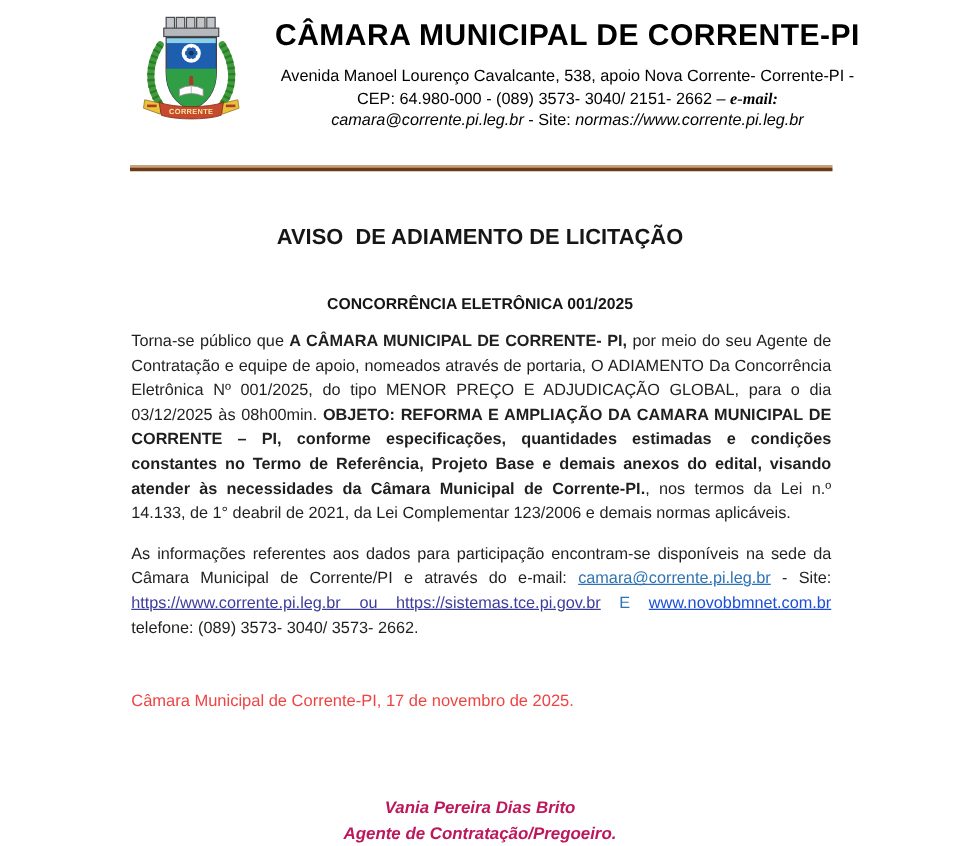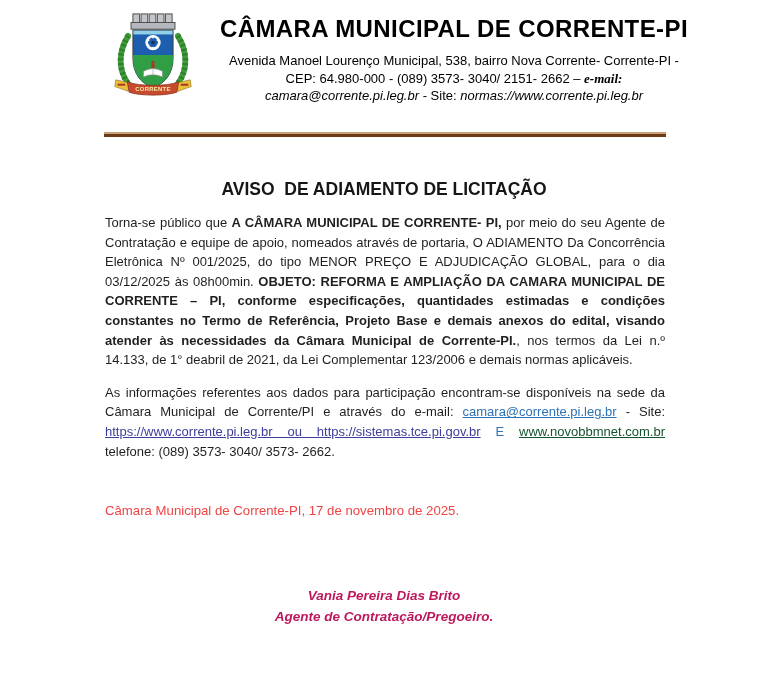--- a/index.html
+++ b/index.html
@@ -64,21 +64,21 @@
     line-height:19.6px;
     text-align:justify;
     color:#1f1f1f;
   }
   .para.second{margin-top:13px;}
   .b{font-weight:bold;}
   a.link{text-decoration:underline;cursor:pointer;}
   .lnk-email{color:#2e74b5;}
   .lnk-sites{color:#3d3d9c;}
   .lnk-e{color:#2e74b5;}
-  .lnk-bbm{color:#14532d;}
+  .lnk-bbm{color:#1d4ed8;}
   .date-line{
     margin:42px 103px 0 105px;
     font-size:13.2px;
     color:#ef4444;
   }
   .signature{
     margin-top:68px;
     text-align:center;
     font-size:13.5px;
     font-weight:bold;
@@ -135,34 +135,35 @@
         <rect x="74" y="77" width="8" height="2.2" fill="#b03a2a"></rect>
 
         <path d="M18 75 C30 80 60 80 72 75 L70 86 C58 90 32 90 20 86 Z" fill="#c74a2e" stroke="#7e2d1a" stroke-width="0.7"></path>
         <text x="45" y="84.5" text-anchor="middle" font-family="Liberation Sans, sans-serif" font-size="6.2" font-weight="bold" fill="#f7e9a0" letter-spacing="0.3">CORRENTE</text>
       </svg>
     </div>
 
     <div class="head-text">
       <div class="brand-title">CÂMARA MUNICIPAL DE CORRENTE-PI</div>
       <div class="brand-address">
-        <span>Avenida Manoel Lourenço Municipal, 538, bairro Nova Corrente- Corrente-PI -</span><br>
+        <span>Avenida Manoel Lourenço Cavalcante, 538, apoio Nova Corrente- Corrente-PI -</span><br>
         <span>CEP: 64.980-000 - (089) 3573- 3040/ 2151- 2662 – </span><span class="bold-it">e-mail:</span><br>
         <span class="it">camara@corrente.pi.leg.br</span><span> - Site: </span><span class="it">normas://www.corrente.pi.leg.br</span>
       </div>
     </div>
   </div>
 
   <div class="divider">
     <div class="lt"></div>
     <div class="dk"></div>
   </div>
 
   <div class="doc-title">AVISO  DE ADIAMENTO DE LICITAÇÃO</div>
 
+  <div class="doc-subtitle">CONCORRÊNCIA ELETRÔNICA 001/2025</div>
 
   <p class="para">
     <span>Torna-se público que </span><span class="b">A CÂMARA MUNICIPAL DE CORRENTE- PI,</span><span> por meio do seu Agente de Contratação e equipe de apoio, nomeados através de portaria, O ADIAMENTO  Da Concorrência Eletrônica Nº 001/2025, do tipo MENOR PREÇO E ADJUDICAÇÃO GLOBAL, para o dia  03/12/2025 às 08h00min. </span><span class="b">OBJETO: REFORMA E AMPLIAÇÃO DA CAMARA MUNICIPAL DE CORRENTE – PI, conforme especificações, quantidades estimadas e condições constantes no Termo de Referência, Projeto Base e demais anexos do edital, visando atender às necessidades  da Câmara Municipal de Corrente-PI.</span><span>, nos termos da Lei n.º 14.133, de 1° deabril de 2021, da Lei Complementar 123/2006 e demais normas aplicáveis.</span>
   </p>
 
   <p class="para second">
     <span>As informações referentes aos dados para participação encontram-se disponíveis na sede da Câmara Municipal de Corrente/PI e através do e-mail: </span><a class="link lnk-email">camara@corrente.pi.leg.br</a><span> - Site: </span><a class="link lnk-sites">https://www.corrente.pi.leg.br ou https://sistemas.tce.pi.gov.br</a><span class="lnk-e">  E </span><a class="link lnk-bbm">www.novobbmnet.com.br</a><span> telefone: (089) 3573- 3040/ 3573- 2662.</span>
   </p>
 
   <div class="date-line">Câmara Municipal de Corrente-PI, 17 de novembro de 2025.</div>

